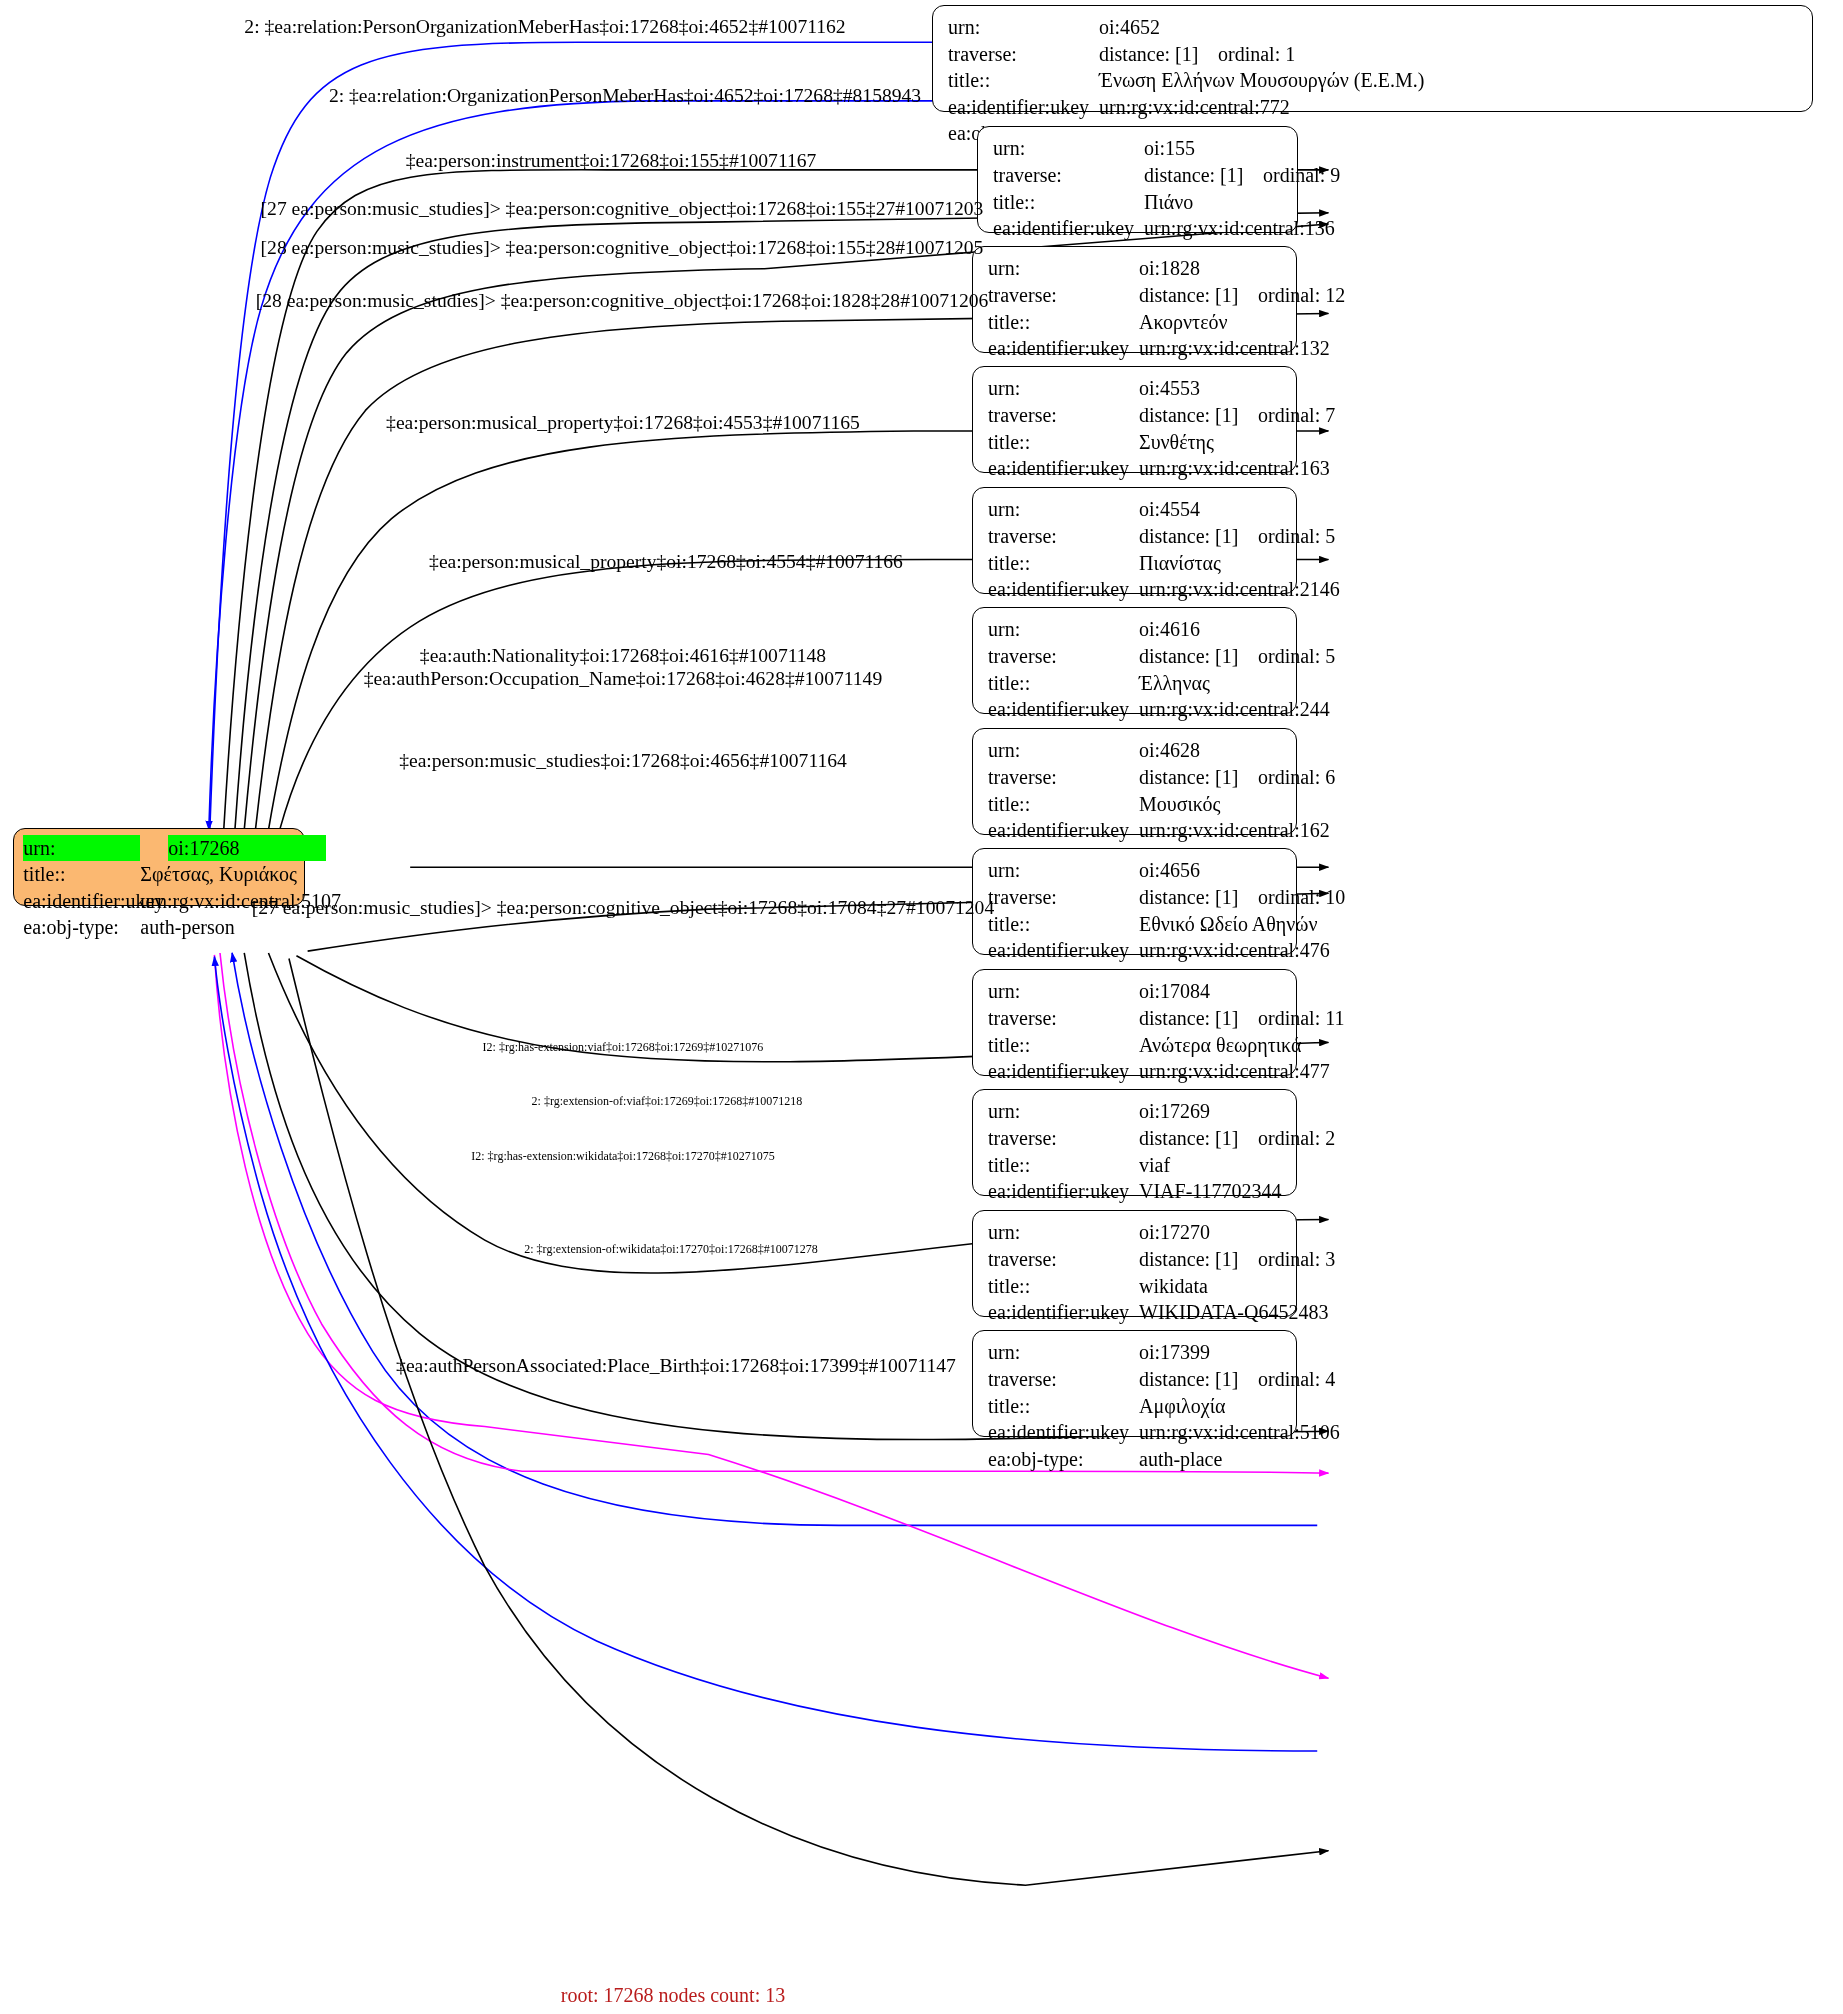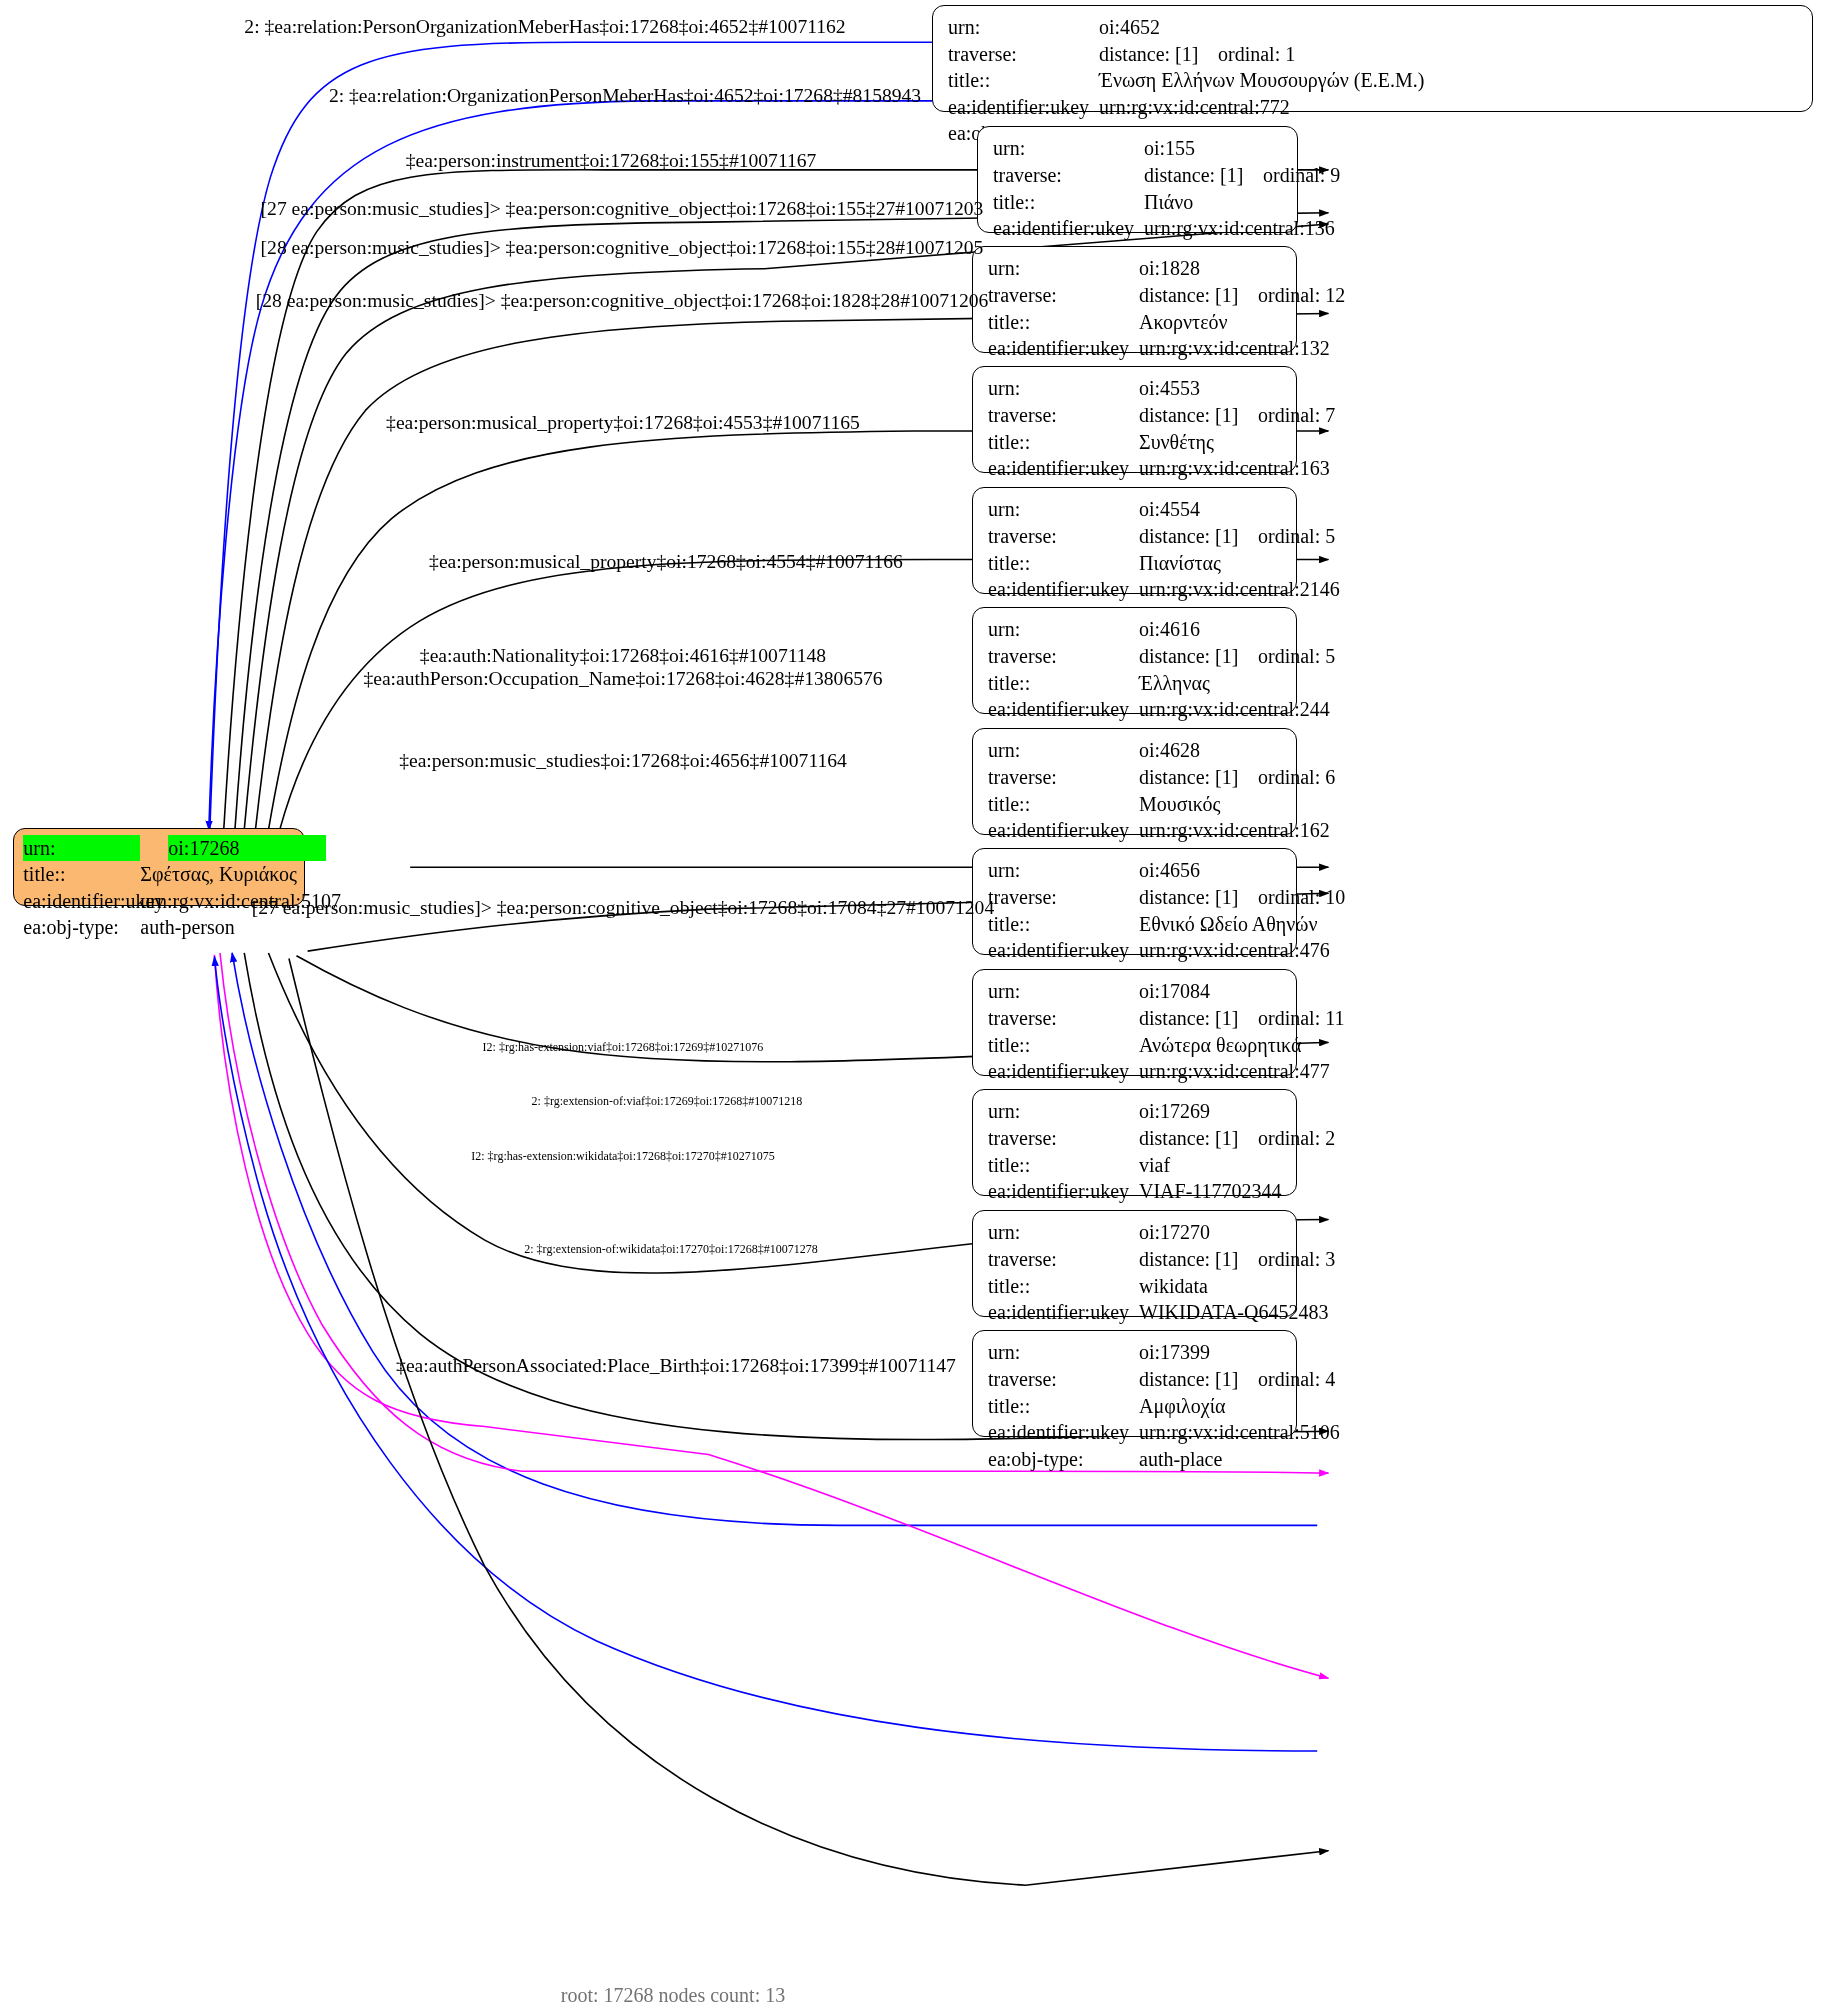--- a/index.html
+++ b/index.html
@@ -72,21 +72,21 @@
     white-space: nowrap;
     transform: translateX(-50%);
     line-height: 1;
   }
   .edge-label.small {
     font-size: 12px;
   }
   .footer {
     position: absolute;
     font-size: 20px;
-    color: #737373;
+    color: #b91c1c;
     white-space: nowrap;
     transform: translateX(-50%);
   }
 </style>
 </head>
 <body>
 
 <div id="canvas">
 
   <svg id="edge-layer" viewBox="0 0 1977 2161" xmlns="http://www.w3.org/2000/svg">
@@ -472,21 +472,21 @@
 
   <div class="edge-label" style="left:545px;  top:17px;">2: ‡ea:relation:PersonOrganizationMeberHas‡oi:17268‡oi:4652‡#10071162</div>
   <div class="edge-label" style="left:625px;  top:86px;">2: ‡ea:relation:OrganizationPersonMeberHas‡oi:4652‡oi:17268‡#8158943</div>
   <div class="edge-label" style="left:611px;  top:151px;">‡ea:person:instrument‡oi:17268‡oi:155‡#10071167</div>
   <div class="edge-label" style="left:622px;  top:199px;">[27 ea:person:music_studies]&gt; ‡ea:person:cognitive_object‡oi:17268‡oi:155‡27#10071203</div>
   <div class="edge-label" style="left:622px;  top:238px;">[28 ea:person:music_studies]&gt; ‡ea:person:cognitive_object‡oi:17268‡oi:155‡28#10071205</div>
   <div class="edge-label" style="left:622px;  top:291px;">[28 ea:person:music_studies]&gt; ‡ea:person:cognitive_object‡oi:17268‡oi:1828‡28#10071206</div>
   <div class="edge-label" style="left:623px;  top:413px;">‡ea:person:musical_property‡oi:17268‡oi:4553‡#10071165</div>
   <div class="edge-label" style="left:652px;  top:552px;margin-left:14px;">‡ea:person:musical_property‡oi:17268‡oi:4554‡#10071166</div>
   <div class="edge-label" style="left:623px;  top:646px;">‡ea:auth:Nationality‡oi:17268‡oi:4616‡#10071148</div>
-  <div class="edge-label" style="left:623px;  top:669px;">‡ea:authPerson:Occupation_Name‡oi:17268‡oi:4628‡#13806576</div>
+  <div class="edge-label" style="left:623px;  top:669px;">‡ea:authPerson:Occupation_Name‡oi:17268‡oi:4628‡#10071149</div>
   <div class="edge-label" style="left:623px;  top:751px;">‡ea:person:music_studies‡oi:17268‡oi:4656‡#10071164</div>
   <div class="edge-label" style="left:623px;  top:898px;">[27 ea:person:music_studies]&gt; ‡ea:person:cognitive_object‡oi:17268‡oi:17084‡27#10071204</div>
   <div class="edge-label small" style="left:623px;  top:1041px;">I2: ‡rg:has-extension:viaf‡oi:17268‡oi:17269‡#10271076</div>
   <div class="edge-label small" style="left:667px;  top:1095px;">2: ‡rg:extension-of:viaf‡oi:17269‡oi:17268‡#10071218</div>
   <div class="edge-label small" style="left:623px;  top:1150px;">I2: ‡rg:has-extension:wikidata‡oi:17268‡oi:17270‡#10271075</div>
   <div class="edge-label small" style="left:671px;  top:1243px;">2: ‡rg:extension-of:wikidata‡oi:17270‡oi:17268‡#10071278</div>
   <div class="edge-label" style="left:676px;  top:1356px;">‡ea:authPersonAssociated:Place_Birth‡oi:17268‡oi:17399‡#10071147</div>
 
   <div class="footer" style="left:673px; top:1984px;">root: 17268 nodes count: 13</div>
 

